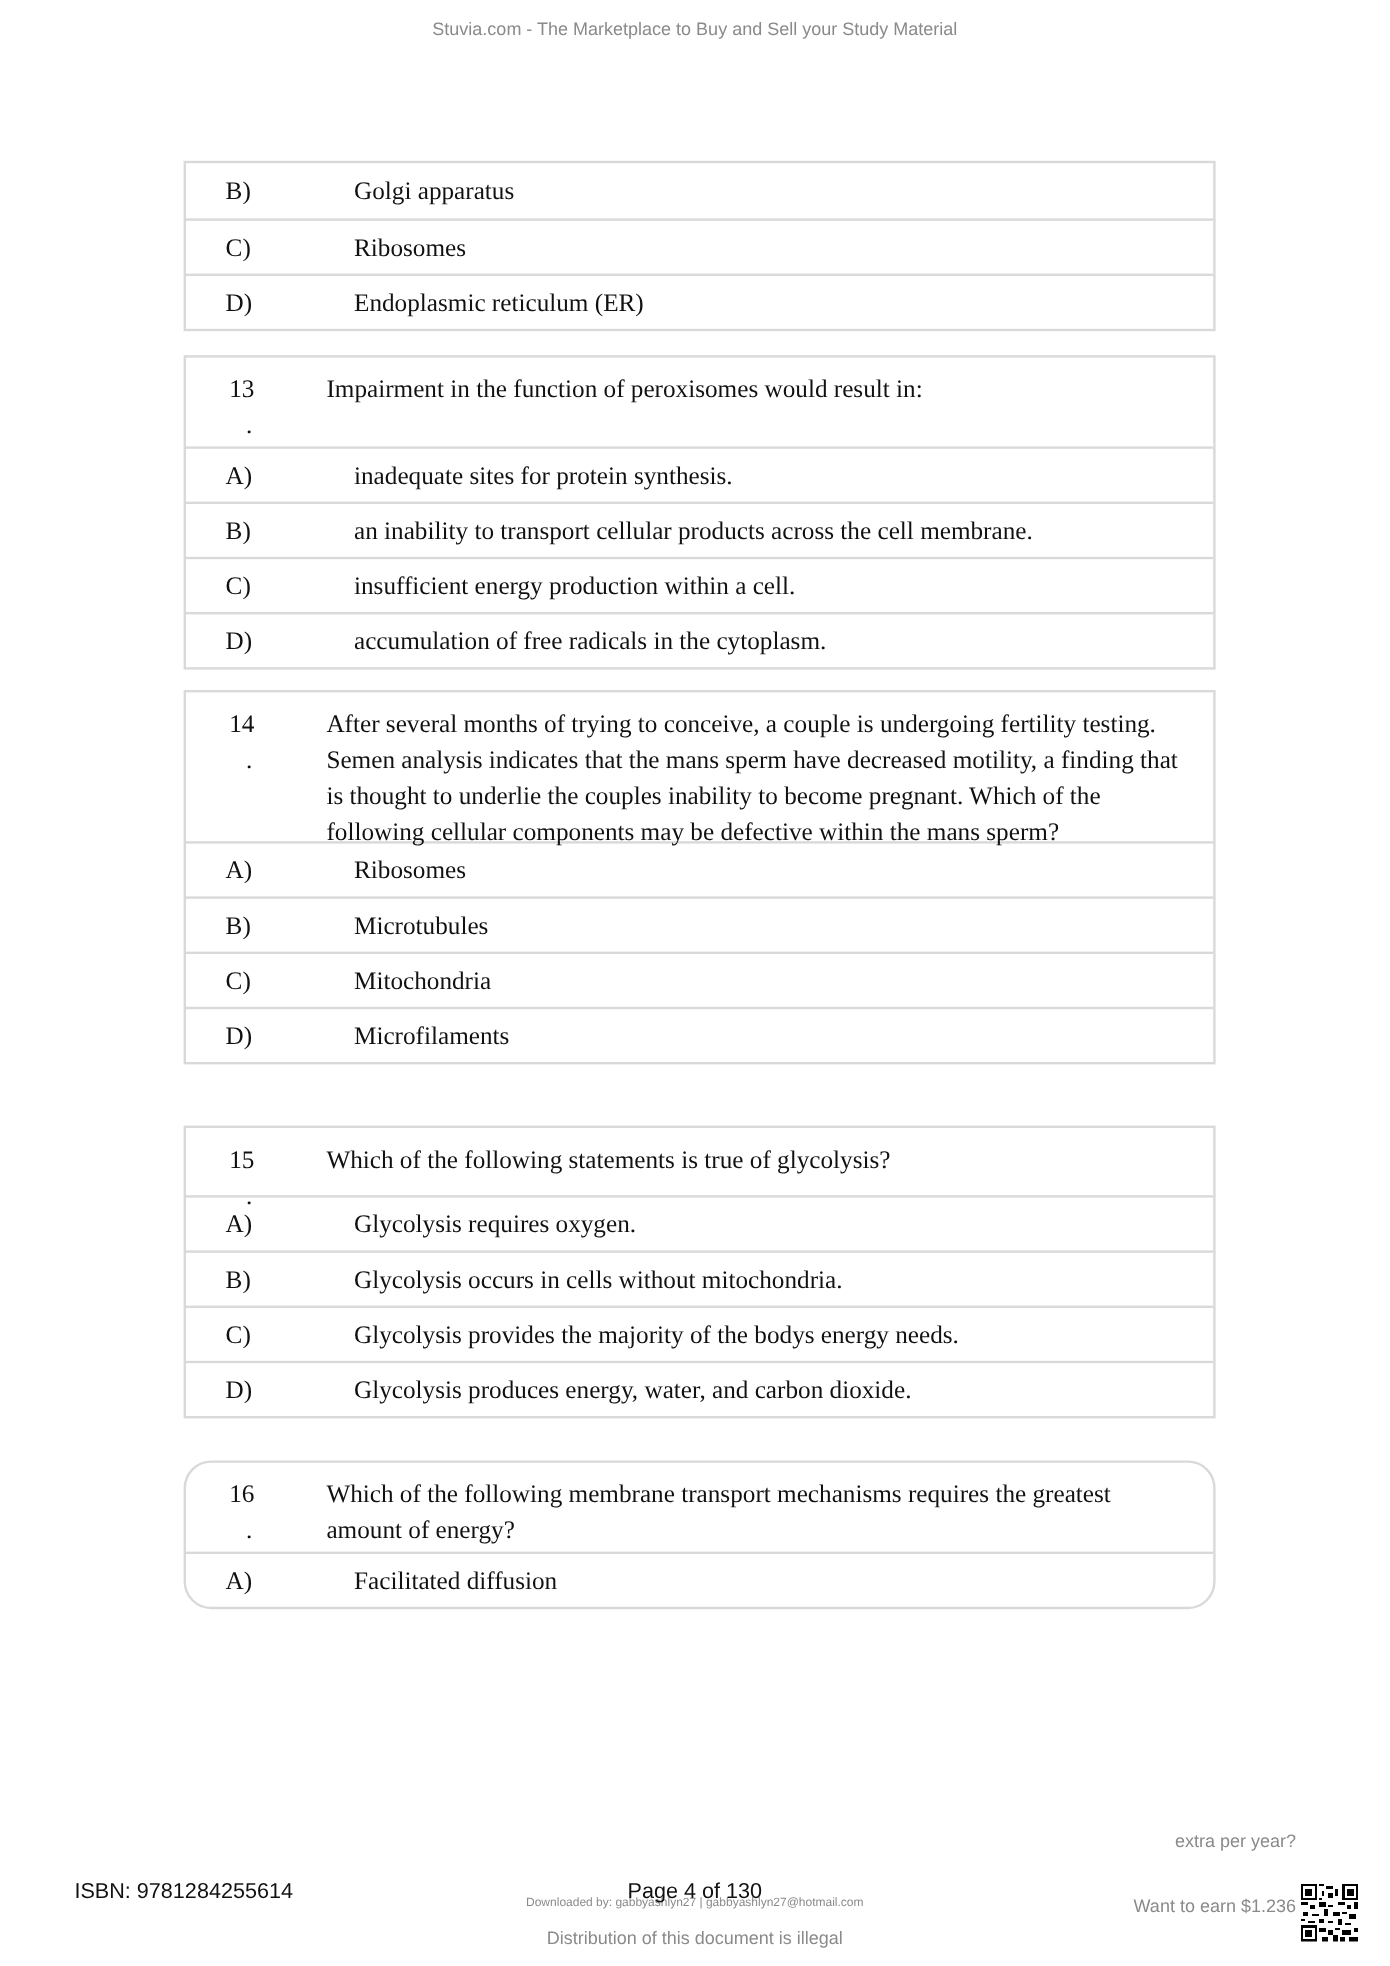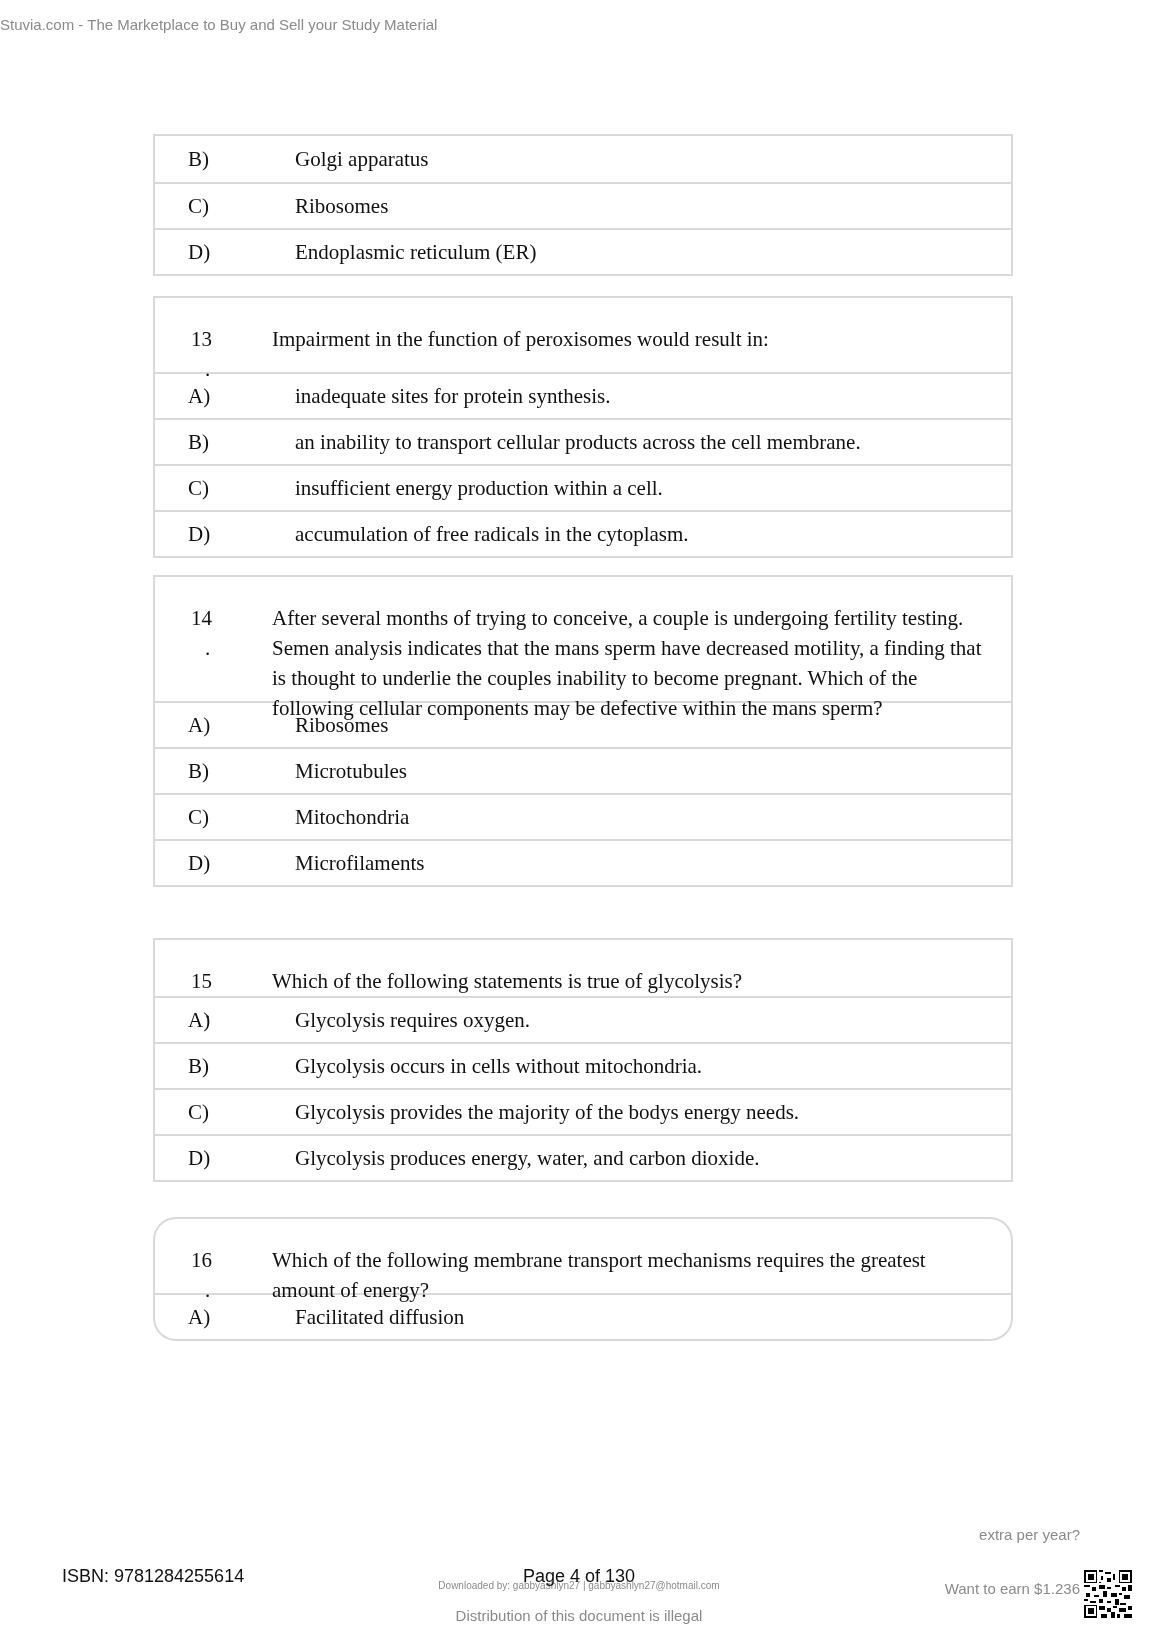--- a/index.html
+++ b/index.html
@@ -1,31 +1,31 @@
 <!DOCTYPE html>
 <html><head>
 <meta charset="utf-8">
 <style>
   html, body { margin:0; padding:0; background:#ffffff; }
   body { width:1158px; height:1638px; position:relative; overflow:hidden; }
   .header {
-    position:absolute; top:16px; left:0; width:1158px; 
+    position:absolute; top:16px; left:0; width:1158px; text-align:center;
     font-family:"Liberation Sans", sans-serif; font-size:15px; color:#8a8a8a;
   }
   .qtable {
     position:absolute; left:153px; width:860px;
     border:2px solid #d9d9d9; box-sizing:border-box;
     font-family:"Liberation Serif", serif; font-size:21px; color:#111;
   }
   .row { display:flex; border-top:2px solid #d9d9d9; box-sizing:border-box; }
   .row:first-child { border-top:none; }
   .opt { height:46px; align-items:center; }
   .letter { width:117px; padding-left:33px; box-sizing:border-box; }
   .otext { flex:1; padding-left:23px; }
-  .qrow { padding-top:26px; padding-bottom:10px; align-items:flex-start; }
+  .qrow { padding-top:11px; padding-bottom:10px; align-items:flex-start; }
   .qnum { width:117px; box-sizing:border-box; padding-left:36px; line-height:30px; }
   .qnum .dot { display:block; padding-left:14px; }
   .qtext { flex:1; line-height:30px; padding-right:20px; }
   .footer { font-family:"Liberation Sans", sans-serif; position:absolute; }
   .isbn { left:62px; top:1566px; font-size:18px; color:#111; }
   .pagenum { left:0; width:1158px; top:1566px; text-align:center; font-size:18px; color:#111; }
   .dl { left:0; width:1158px; top:1580px; text-align:center; font-size:10px; color:#8a8a8a; }
   .dist { left:0; width:1158px; top:1607px; text-align:center; font-size:15px; color:#8a8a8a; }
   .earn1 { right:78px; top:1580px; font-size:15px; color:#8a8a8a; text-align:right; }
   .earn2 { right:78px; top:1526px; font-size:15px; color:#8a8a8a; }

